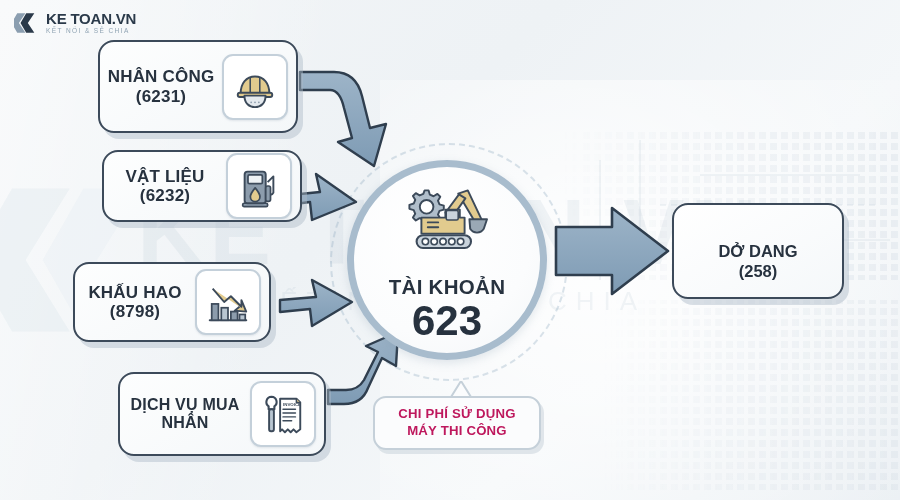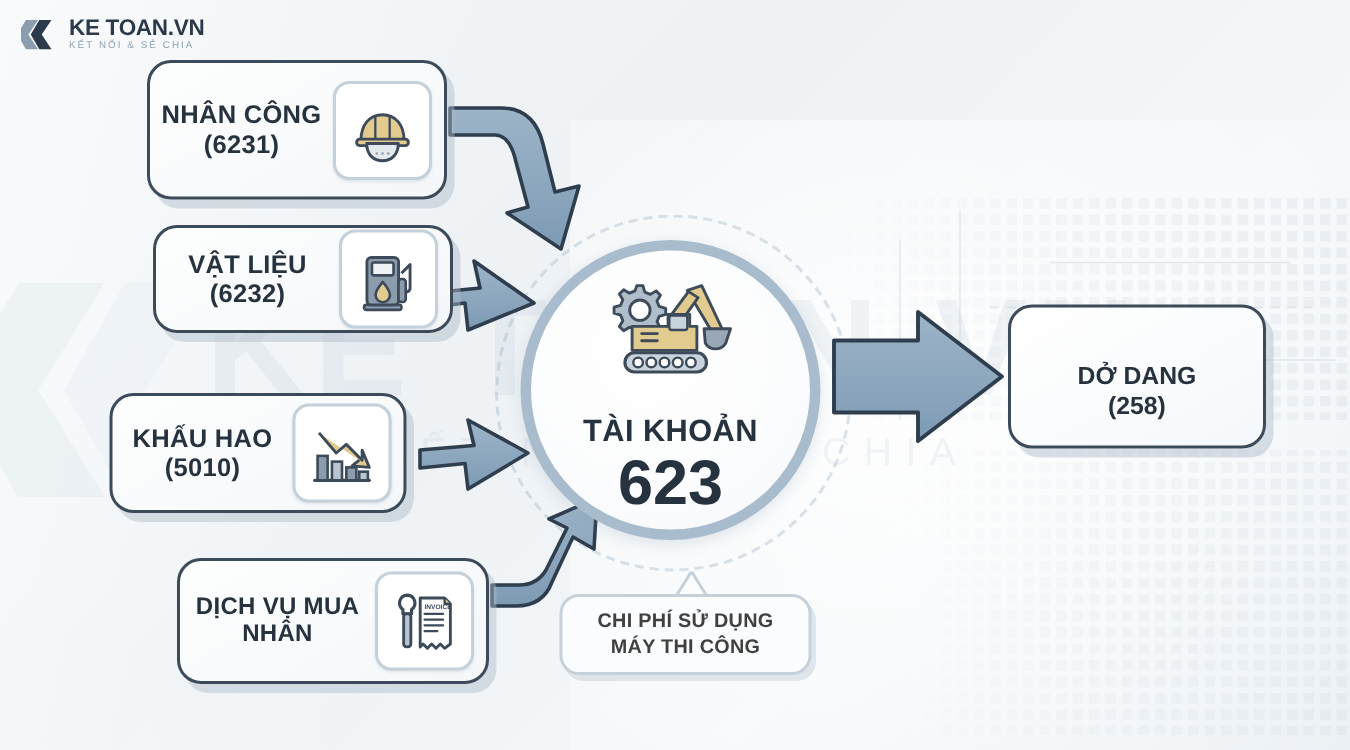--- a/index.html
+++ b/index.html
@@ -208,21 +208,21 @@
     background: #fbfcfd;
     border: 2px solid #c5d0d9;
     border-radius: 13px;
     display: flex; align-items: center; justify-content: center;
     box-shadow: 3px 4px 0 rgba(186,198,208,0.40);
   }
   #caption .cap-text {
     text-align: center;
     font-size: 13.2px;
     font-weight: 700;
-    color: #404040;
+    color: #be185d;
     line-height: 1.28;
     letter-spacing: 0.2px;
   }
   .cap-tail {
     position: absolute;
     left: 450px; top: 381px;
     width: 22px; height: 17px;
   }
 </style>
 </head>
@@ -382,21 +382,21 @@
         <path d="M20 26 C20 26 25 32 25 35.2 A5 5 0 0 1 15 35.2 C15 32 20 26 20 26 Z" fill="#e2cb8e" stroke="#3c4a5a" stroke-width="1.8" stroke-linejoin="round"></path>
         <path d="M33 20 L39 14 L39 31 A3.2 3.2 0 0 1 33 31 L33 26" fill="none" stroke="#3c4a5a" stroke-width="2" stroke-linejoin="round"></path>
         <rect x="31" y="24" width="5" height="16" rx="2" fill="#8c9cac" stroke="#3c4a5a" stroke-width="1.8"></rect>
       </svg>
     </div>
   </div>
 
   <div class="src-box" id="box-3">
     <div class="src-label">
       <span>KHẤU HAO</span>
-      <span class="code">(5010)</span>
+      <span class="code">(8798)</span>
     </div>
     <div class="icon-tile">
       <svg width="46" height="46" viewBox="0 0 48 48">
         <path d="M5 43 L43 43" stroke="#3c4a5a" stroke-width="2.2" stroke-linecap="round"></path>
         <rect x="7" y="26" width="7" height="17" fill="#8c9cac" stroke="#3c4a5a" stroke-width="1.8"></rect>
         <rect x="17" y="30" width="7" height="13" fill="#b9c6d1" stroke="#3c4a5a" stroke-width="1.8"></rect>
         <rect x="27" y="34" width="7" height="9" fill="#8c9cac" stroke="#3c4a5a" stroke-width="1.8"></rect>
         <rect x="36" y="37" width="6" height="6" fill="#b9c6d1" stroke="#3c4a5a" stroke-width="1.8"></rect>
         <path d="M8 10 L20 24 L27 18 L38 29 L38 22 L43 34 L31 33 L36 29" fill="#e2cb8e" stroke="#3c4a5a" stroke-width="2" stroke-linejoin="round"></path>
       </svg>

